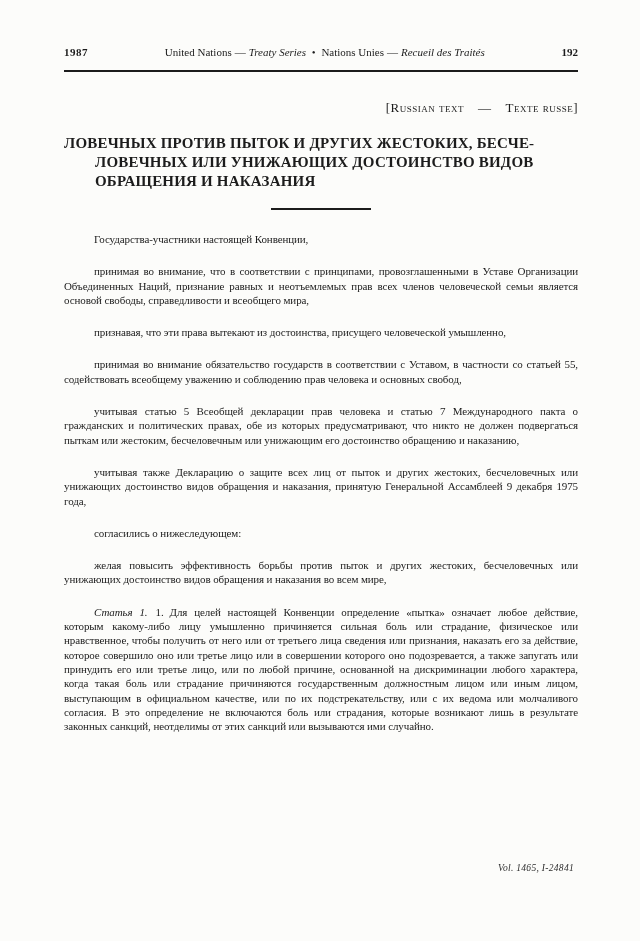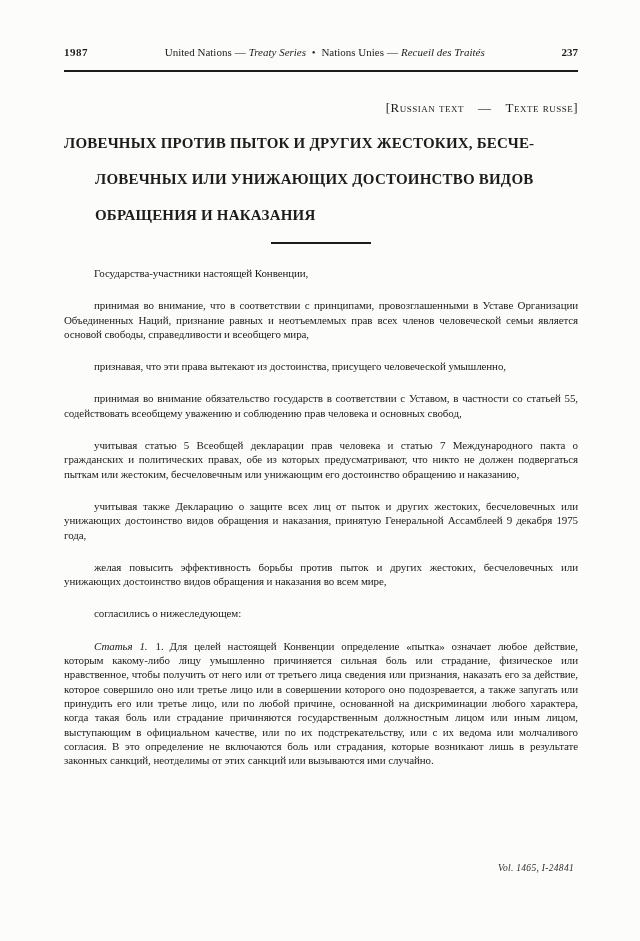--- a/index.html
+++ b/index.html
@@ -25,21 +25,21 @@
   
   .banner{
     margin-top:28px;text-align:right;font-size:13px;letter-spacing:0.5px;
     font-variant:small-caps;
   }
   .banner .dash{padding:0 14px;}
 
   
   .title{margin-top:18px;font-weight:bold;font-size:15px;line-height:19px;letter-spacing:0.2px;}
   .title .t-line{white-space:nowrap;}
-  .title .t-cont{margin-left:31px;margin-top:17px;}
+  .title .t-cont{margin-left:31px;}
 
   .title-rule{width:100px;border:0;border-top:2px solid #1c1c1c;margin:17px auto 0;}
 
   
   .bodytext{margin-top:22px;}
   .bodytext p{
     margin:18px 0 0;text-align:justify;text-indent:30px;
     font-size:11px;line-height:14.3px;letter-spacing:-0.1px;
   }
   .part-heading{
@@ -60,21 +60,21 @@
 <div class="page">
   <div class="inner">
 
     <div class="doc-header">
       <span class="year">1987</span>
       <span class="center">
         <span>United Nations</span><span class="sep">—</span><em>Treaty Series</em>
         <span class="sep">•</span>
         <span>Nations Unies</span><span class="sep">—</span><em>Recueil des Traités</em>
       </span>
-      <span class="page-num">237</span>
+      <span class="page-num">192</span>
     </div>
 
     <div class="banner">
       <span>[Russian text</span><span class="dash">—</span><span>Texte russe]</span>
     </div>
 
     <div class="title">
       <div class="t-line">ЛОВЕЧНЫХ ПРОТИВ ПЫТОК И ДРУГИХ ЖЕСТОКИХ, БЕСЧЕ-</div>
       <div class="t-line t-cont">ЛОВЕЧНЫХ ИЛИ УНИЖАЮЩИХ ДОСТОИНСТВО ВИДОВ</div>
       <div class="t-line t-cont">ОБРАЩЕНИЯ И НАКАЗАНИЯ</div>
@@ -82,22 +82,22 @@
 
     <hr class="title-rule">
 
     <div class="bodytext">
       <p>Государства-участники настоящей Конвенции,</p>
       <p>принимая во внимание, что в соответствии с принципами, провозглашенными в Уставе Организации Объединенных Наций, признание равных и неотъемлемых прав всех членов человеческой семьи является основой свободы, справедливости и всеобщего мира,</p>
       <p>признавая, что эти права вытекают из достоинства, присущего человеческой умышленно,</p>
       <p>принимая во внимание обязательство государств в соответствии с Уставом, в частности со статьей 55, содействовать всеобщему уважению и соблюдению прав человека и основных свобод,</p>
       <p>учитывая статью 5 Всеобщей декларации прав человека и статью 7 Международного пакта о гражданских и политических правах, обе из которых предусматривают, что никто не должен подвергаться пыткам или жестоким, бесчеловечным или унижающим его достоинство обращению и наказанию,</p>
       <p>учитывая также Декларацию о защите всех лиц от пыток и других жестоких, бесчеловечных или унижающих достоинство видов обращения и наказания, принятую Генеральной Ассамблеей 9 декабря 1975 года,</p>
+      <p>согласились о нижеследующем:</p>
       <p>желая повысить эффективность борьбы против пыток и других жестоких, бесчеловечных или унижающих достоинство видов обращения и наказания во всем мире,</p>
-      <p>согласились о нижеследующем:</p>
 
 
       <p><span class="article-label">Статья 1.</span><span class="num-gap">1.</span><span>Для целей настоящей Конвенции определение «пытка» означает любое действие, которым какому-либо лицу умышленно причиняется сильная боль или страдание, физическое или нравственное, чтобы получить от него или от третьего лица сведения или признания, наказать его за действие, которое совершило оно или третье лицо или в совершении которого оно подозревается, а также запугать или принудить его или третье лицо, или по любой причине, основанной на дискриминации любого характера, когда такая боль или страдание причиняются государственным должностным лицом или иным лицом, выступающим в официальном качестве, или по их подстрекательству, или с их ведома или молчаливого согласия. В это определение не включаются боль или страдания, которые возникают лишь в результате законных санкций, неотделимы от этих санкций или вызываются ими случайно.</span></p>
 
     </div>
 
   </div>
 
   <div class="vol-ref">Vol. 1465, I-24841</div>
 </div>

